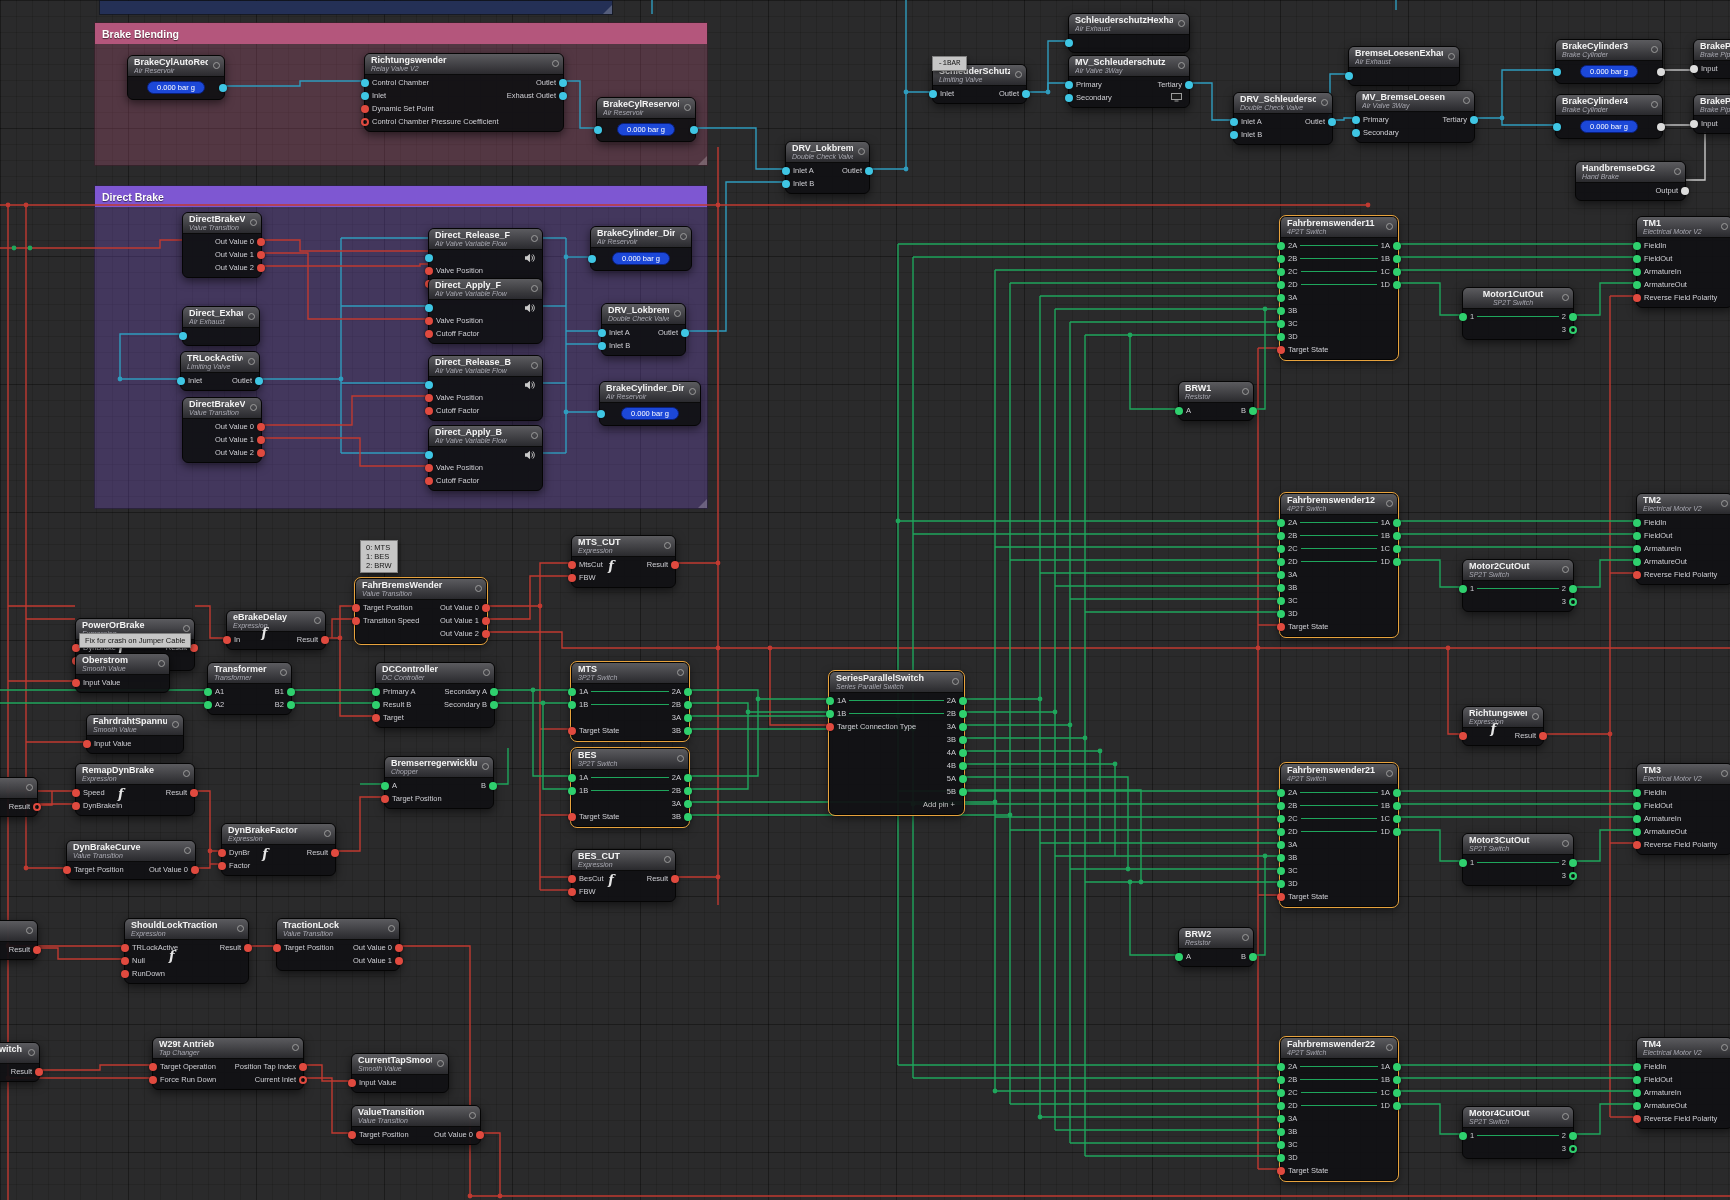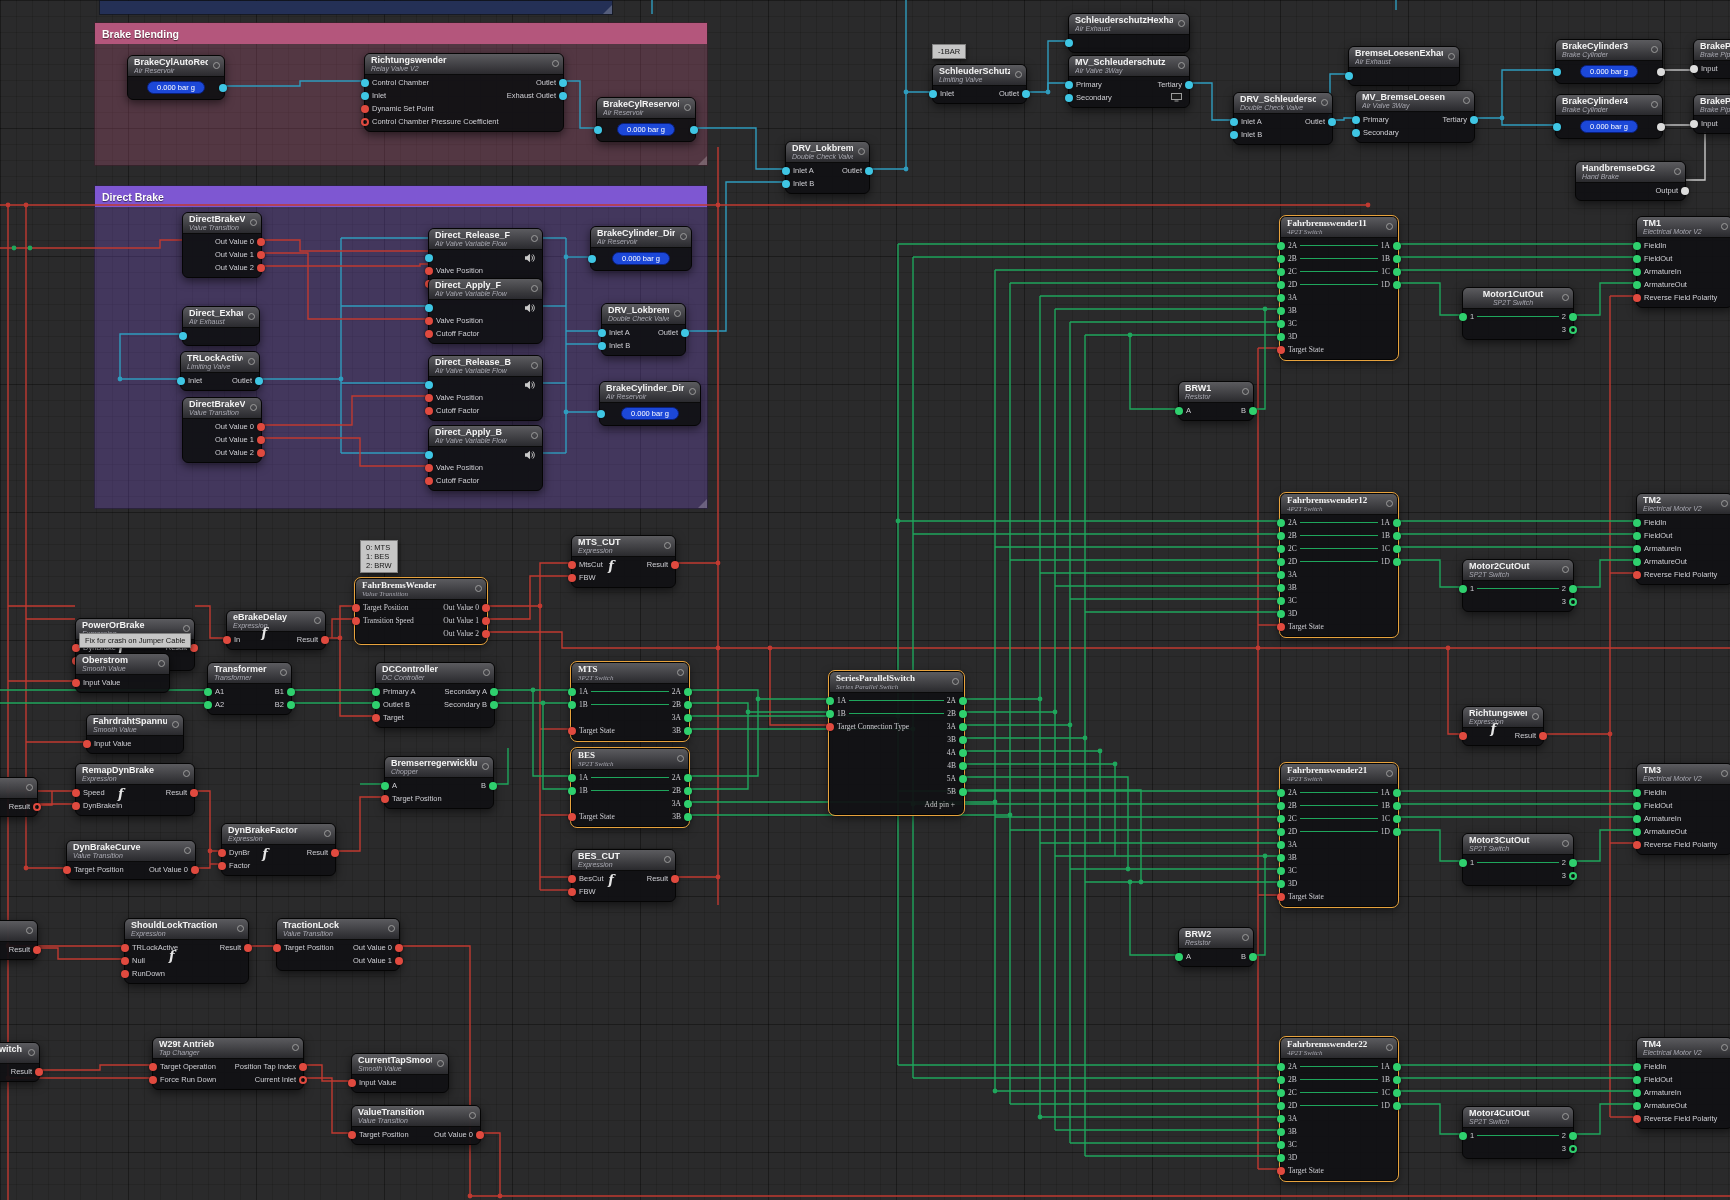--- a/index.html
+++ b/index.html
@@ -12,21 +12,21 @@
       linear-gradient(90deg, rgba(0,0,0,.13) 1px, transparent 1px);
     background-size:128px 128px,128px 128px,16px 16px,16px 16px;
     font-family:"Liberation Sans", sans-serif;}
   .comment{position:absolute;z-index:1;border:1px solid rgba(0,0,0,.35);}
   .chead{display:flex;align-items:center;padding:0 7px;font-size:10.5px;font-weight:bold;color:#fff;
     text-shadow:0 1px 1px rgba(0,0,0,.6);white-space:nowrap;overflow:hidden;}
   .chandle{position:absolute;right:0;bottom:0;width:0;height:0;border-left:9px solid transparent;border-bottom:9px solid rgba(255,255,255,.22);}
   #wire-layer{position:absolute;left:0;top:0;z-index:2;pointer-events:none;}
   .node{position:absolute;z-index:3;background:rgba(16,16,19,.93);border:1px solid #050505;border-radius:6px;
     box-shadow:0 3px 10px rgba(0,0,0,.55);color:#ddd;box-sizing:border-box;}
-  .node.sel{outline:1.6px solid #e8a33d;font-family:Liberation Serif, serif;}
+  .node.sel{outline:1.6px solid #e8a33d;}
   .nh{position:relative;height:21px;box-sizing:border-box;padding:1px 16px 0 6px;
     background:linear-gradient(to bottom,rgba(112,112,116,.78),rgba(56,56,60,.62));
     border-bottom:1px solid #0a0a0a;border-radius:5px 5px 0 0;}
   .nt{font-size:9px;font-weight:bold;color:#f4f4f4;line-height:10px;white-space:nowrap;overflow:hidden;}
   .ns{font-size:7px;font-style:italic;color:#a9a9b2;line-height:8px;white-space:nowrap;overflow:hidden;}
   .cdot{position:absolute;right:4px;top:6px;width:5px;height:5px;border:1px solid #9b9b9b;border-radius:50%;}
   .nb{padding:1px 0 3px;position:relative;}
   .row{display:flex;align-items:center;height:13px;padding:0 7px;font-size:7.5px;position:relative;}
   .pin{display:flex;align-items:center;gap:3px;white-space:nowrap;}
   .pin.left{margin-left:-11px;}
@@ -1793,21 +1793,21 @@
           </span>
           <span class="mid"></span>
           <span class="pin right">
             <span class="dot" style="background: rgb(47, 208, 110);"></span>
             <span class="plabel">Secondary A</span>
           </span>
         </div>
         <div class="row">
           <span class="pin left">
             <span class="dot" style="background: rgb(47, 208, 110);"></span>
-            <span class="plabel">Outlet B</span>
+            <span class="plabel">Result B</span>
           </span>
           <span class="mid"></span>
           <span class="pin right">
             <span class="dot" style="background: rgb(47, 208, 110);"></span>
             <span class="plabel">Secondary B</span>
           </span>
         </div>
         <div class="row">
           <span class="pin left">
             <span class="dot" style="background: rgb(224, 74, 63);"></span>
@@ -2310,21 +2310,21 @@
       <div class="nb">
         <div class="row">
           <span class="mid"></span>
           <span class="pin right">
             <span class="dot" style="background: rgb(224, 74, 63);"></span>
             <span class="plabel">Result</span>
           </span>
         </div>
       </div>
     </div>
-    <div class="tip" style="left: 932px; top: 44px;">
+    <div class="tip" style="left: 932px; top: 56px; font-family: Liberation Mono, monospace;">
       <div class="tipline">-1BAR</div>
     </div>
     <div class="tip" style="left: 360px; top: 540px;">
       <div class="tipline">0: MTS</div>
       <div class="tipline">1: BES</div>
       <div class="tipline">2: BRW</div>
     </div>
     <div class="tip" style="left: 79px; top: 633px;">
       <div class="tipline">Fix for crash on Jumper Cable</div>
     </div>

